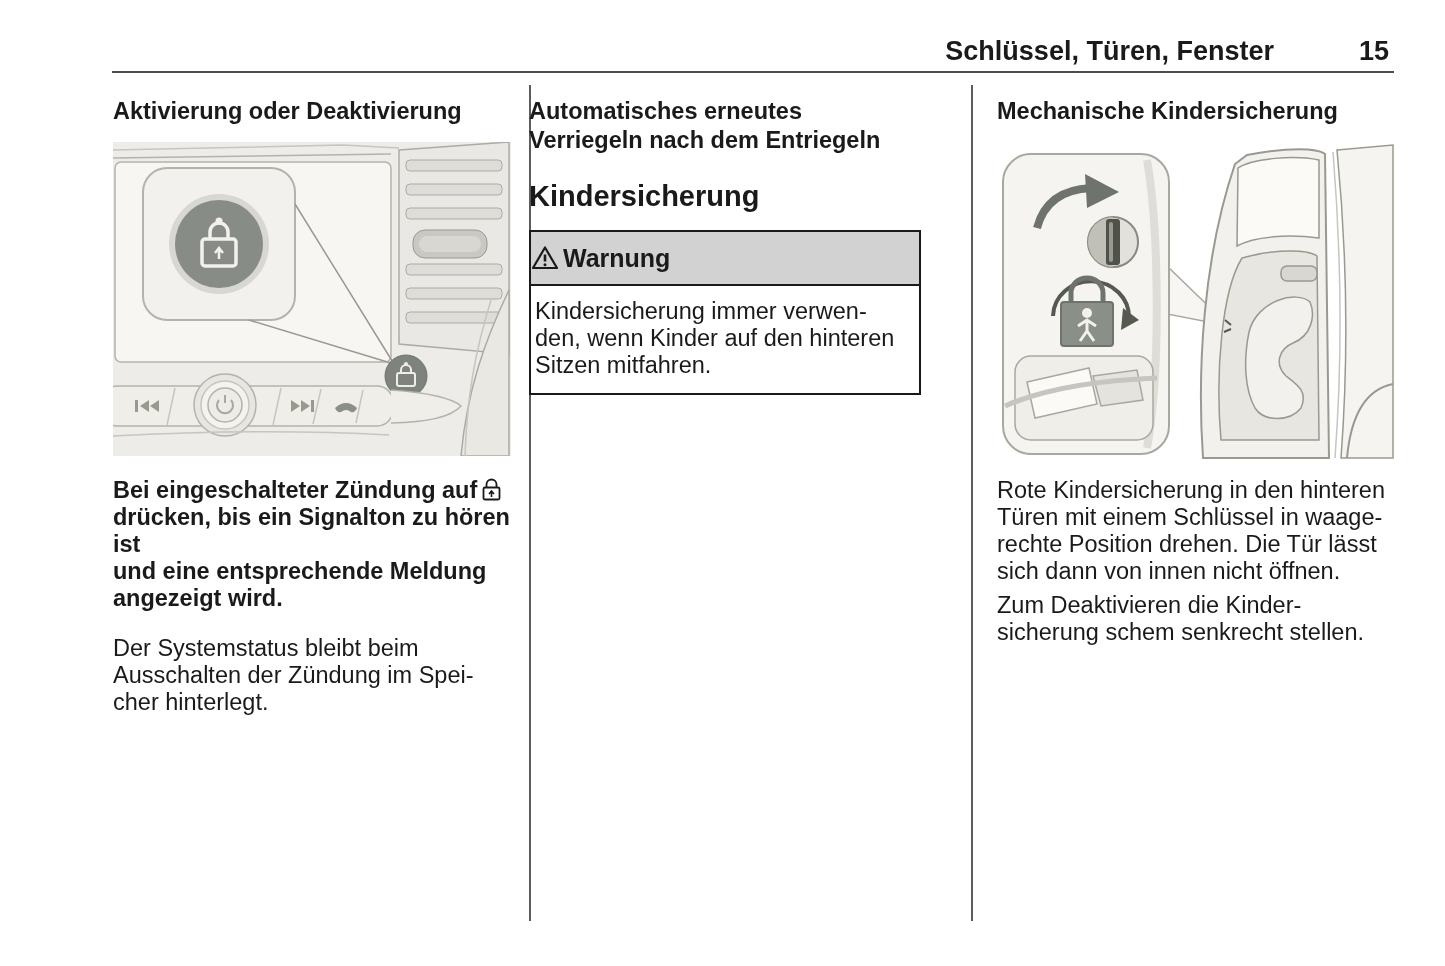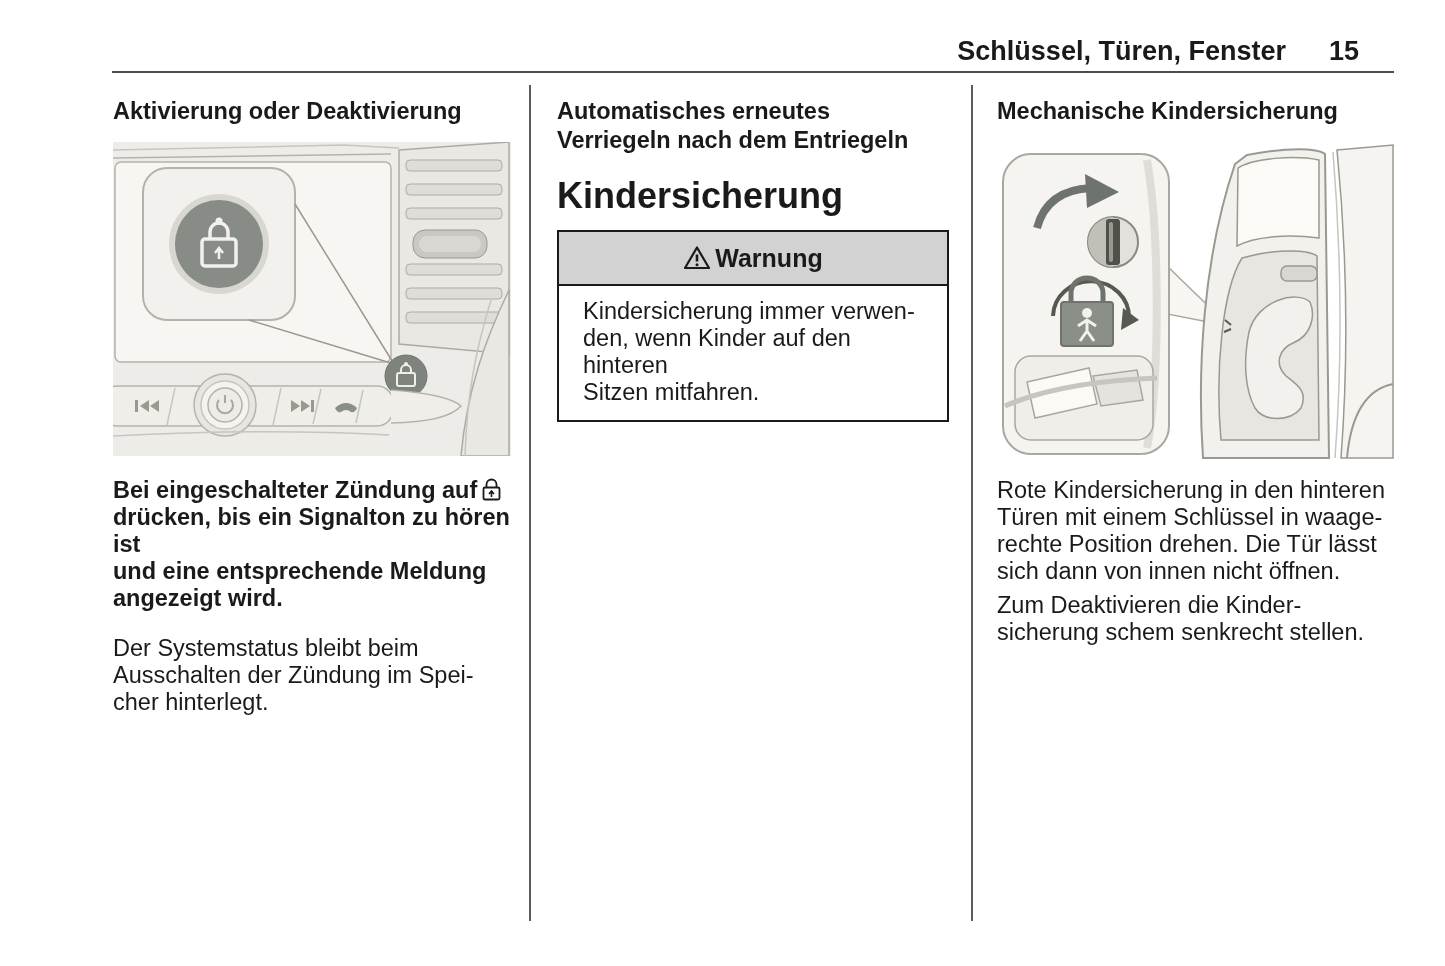--- a/index.html
+++ b/index.html
@@ -4,56 +4,56 @@
 <style>
   html,body{margin:0;padding:0;background:#ffffff;}
   .page{
     position:relative;width:1445px;height:966px;background:#ffffff;
     font-family:"Liberation Sans","DejaVu Sans",sans-serif;color:#1a1a1a;overflow:hidden;
   }
   .pre{white-space:pre-line;}
   .block{display:block;}
 
   
-  .hdr{position:absolute;top:36px;right:86px;display:flex;gap:43px;
+  .hdr{position:absolute;top:36px;right:56px;display:flex;gap:85px;
        font-size:27px;font-weight:bold;line-height:30px;}
   .hdr-rule{position:absolute;left:112px;top:71px;width:1282px;height:2px;background:#4c4c4c;}
 
   
   .vsep{position:absolute;top:85px;height:836px;width:2px;background:#5c5c5c;}
   .vsep1{left:529px;}
   .vsep2{left:971px;}
 
   
   .col{position:absolute;top:85px;}
   .col1{left:113px;width:416px;}
-  .col2{left:557px;width:394px;}
+  .col2{left:529px;width:394px;}
   .col3{left:997px;width:402px;}
 
   h3.sec{font-size:23.5px;font-weight:bold;line-height:29px;margin:12px 0 0 0;}
-  h2.big{font-size:36px;font-weight:bold;line-height:34px;margin:24px 0 0 0;}
+  h2.big{font-size:29px;font-weight:bold;line-height:34px;margin:24px 0 0 0;}
   p.body{font-size:23.5px;line-height:27px;margin:0;}
   .col1 p.first{margin-top:21px;font-weight:bold;}
   .col1 p.second{margin-top:23px;}
   .col2 p.first{margin-top:20px;}
   .col3 p.first{margin-top:15px;}
   .col3 p.second{margin-top:7px;}
 
   figure{margin:0;}
   .fig1{margin-top:16px;width:398px;height:314px;}
   .fig2{margin-top:14px;width:398px;height:322px;}
 
   .inline-lock{display:inline-block;vertical-align:-3px;margin-left:5px;}
 
   
   .warnbox{margin-top:17px;width:388px;border:2px solid #1a1a1a;background:#ffffff;}
   .warnhead{height:52px;background:#d2d2d2;border-bottom:2px solid #1a1a1a;
-            display:flex;align-items:center;justify-content:center;gap:4px;
+            display:flex;align-items:center;gap:4px;
             font-size:25px;font-weight:bold;}
-  .warnbody{padding:12px 14px 14px 24px;font-size:23.5px;line-height:27px;}
+  .warnbody{padding:12px 14px 14px 4px;font-size:23.5px;line-height:27px;}
 </style>
 </head>
 <body>
 
 <div class="page">
 
   <div class="hdr">
     <span>Schlüssel, Türen, Fenster</span>
     <span>15</span>
   </div>

